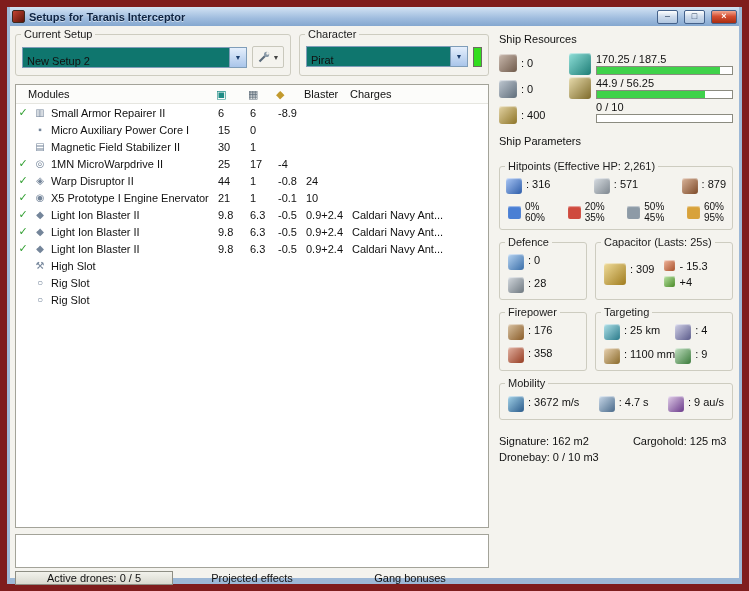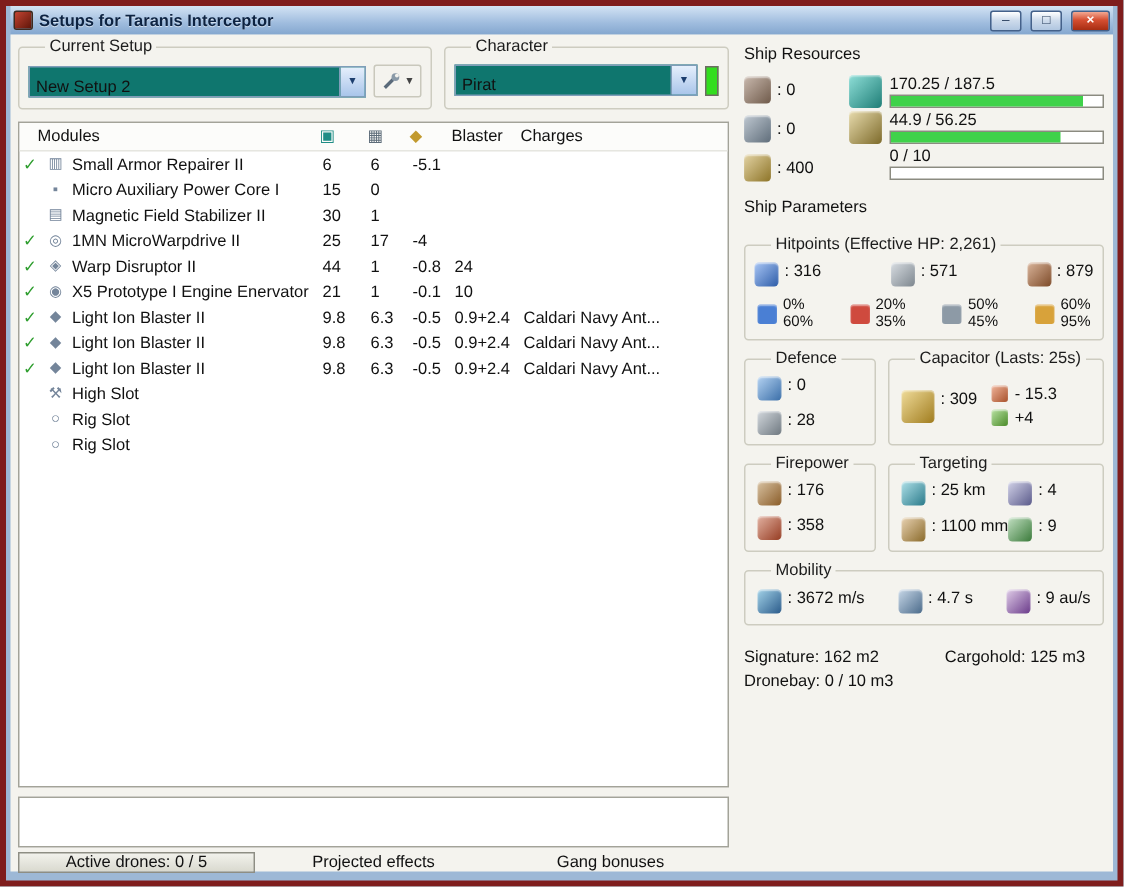--- a/index.html
+++ b/index.html
@@ -1,38 +1,38 @@
 <!DOCTYPE html>
 <html><head>
 <meta charset="utf-8">
 <style>
   html,body{margin:0;padding:0}
   *{box-sizing:border-box}
   body{width:749px;height:591px;overflow:hidden;background:#8a8a8a;
        font-family:"Liberation Sans","DejaVu Sans",sans-serif;font-size:11px;color:#111}
-  .window{width:749px;height:591px;background:#9db8d6;border:4px solid #7f1d1d;
+  .window{width:749px;height:591px;background:#9db8d6;border:7px solid #7f1d1d;
           display:flex;flex-direction:column;padding:0 3px 6px 3px}
   
   .titlebar{height:19px;display:flex;align-items:center;gap:4px;padding:0 2px;
             background:linear-gradient(#d3e3f4,#9fbcde 60%,#84a7cf)}
   .appico{width:13px;height:13px;border-radius:2px;flex:none;
           background:linear-gradient(135deg,#c24432,#5d1408);border:1px solid #3c2a20}
   .title{flex:1;font-weight:bold;font-size:11px;color:#0d2342;text-shadow:0 1px 0 rgba(255,255,255,.55);
          white-space:nowrap;overflow:hidden}
   .wbtn{width:21px;height:14px;margin-left:2px;border:1px solid #44618a;border-radius:2px;
         background:linear-gradient(#ffffff,#cfdcec 45%,#b0c6e0);font-size:9px;line-height:11px;
         text-align:center;color:#243a58;cursor:default}
   .wbtn.close{width:26px;background:linear-gradient(#f3a892,#d54e31 45%,#a72d12);color:#fff;font-weight:bold}
   
   .wbody{flex:1;min-height:0;background:#f4f3ee;display:flex;padding:4px 4px 0 5px}
   .left{width:474px;flex:none;display:flex;flex-direction:column}
   .rightp{flex:1;min-width:0;padding:0 2px 0 10px;display:flex;flex-direction:column}
   
   .group{position:relative;border:1px solid #cdccc0;border-radius:3px;background:transparent}
-  .glabel{position:absolute;top:-7px;left:17px;background:#f4f3ee;padding:0 3px;white-space:nowrap;color:#1c1c1c}
+  .glabel{position:absolute;top:-7px;left:5px;background:#f4f3ee;padding:0 3px;white-space:nowrap;color:#1c1c1c}
   
   .toprow{display:flex;gap:8px;height:42px;margin-top:4px;flex:none}
   .g-setup{width:276px}
   .g-char{flex:1}
   .grow{display:flex;align-items:center;gap:5px;padding:11px 6px 0 6px}
   .combo{height:21px;border:1px solid #7f9db9;background:#0f766e;display:flex;align-items:flex-end;flex:1;min-width:0}
   .combo-text{flex:1;padding-left:4px;white-space:nowrap;overflow:hidden}
   .combo-arrow{width:17px;height:19px;flex:none;border-left:1px solid #7f9db9;
                background:linear-gradient(#e5effc,#a9c5ea);display:flex;align-items:center;
                justify-content:center;font-size:7px;color:#1c3e6e}
@@ -171,21 +171,21 @@
           <span>Blaster</span>
           <span>Charges</span>
         </div>
 
         <div class="mgrid mrow">
           <span class="chk">✓</span>
           <span class="mico">▥</span>
           <span class="mname">Small Armor Repairer II</span>
           <span class="mnum">6</span>
           <span class="mnum">6</span>
-          <span class="mnum">-5.1</span>
+          <span class="mnum">-8.9</span>
           <span class="mnum"></span>
           <span class="mnum"></span>
         </div>
         <div class="mgrid mrow">
           <span class="chk"></span>
           <span class="mico">▪</span>
           <span class="mname">Micro Auxiliary Power Core I</span>
           <span class="mnum">15</span>
           <span class="mnum">0</span>
           <span class="mnum"></span>

